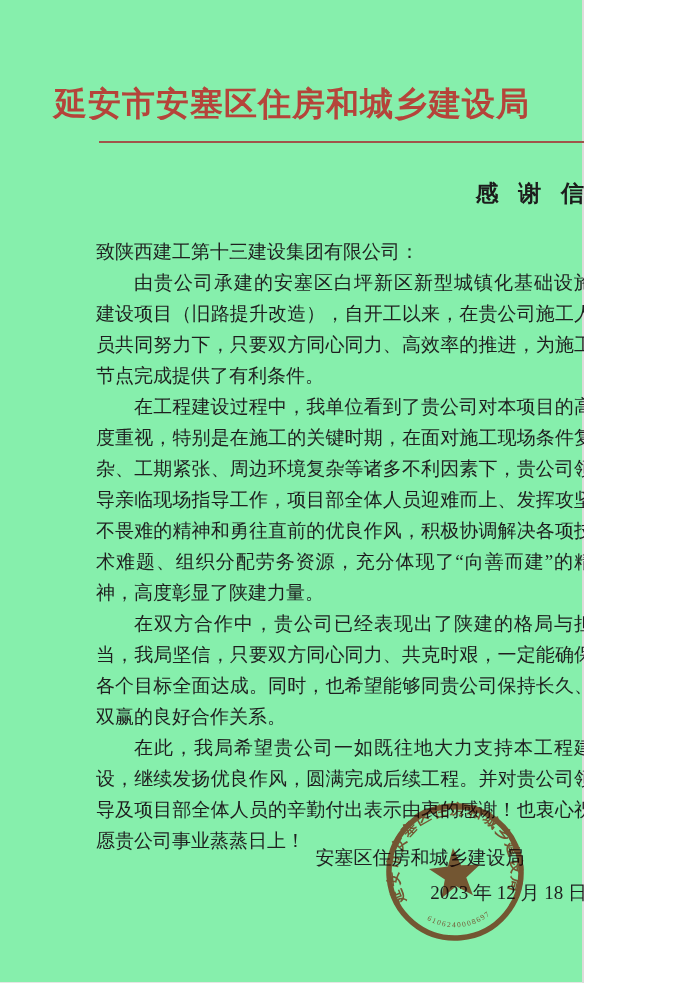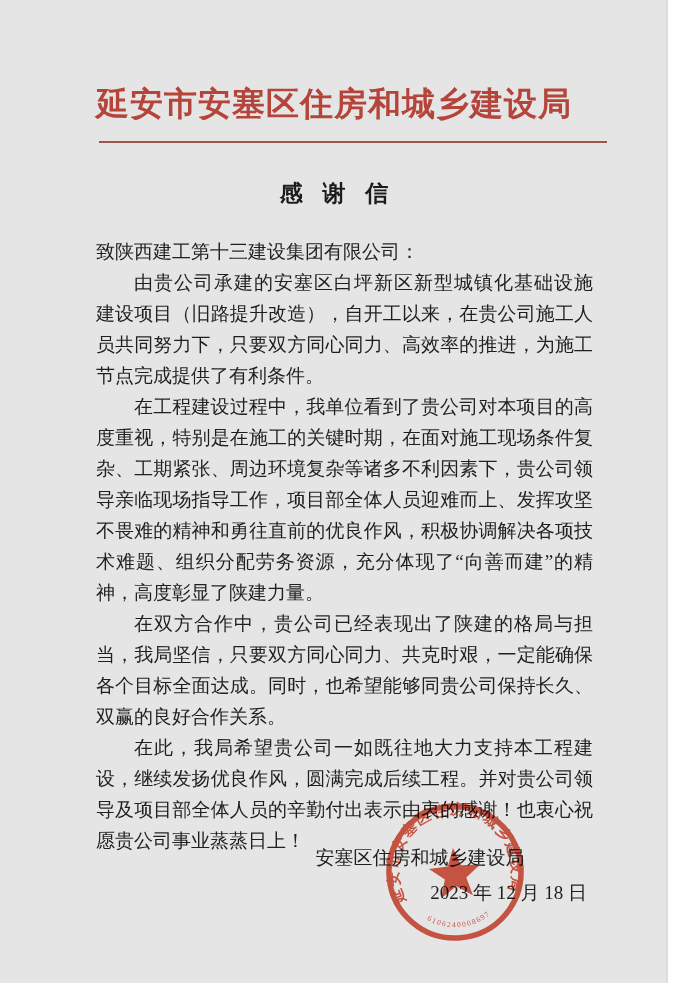--- a/index.html
+++ b/index.html
@@ -1,38 +1,38 @@
 <!DOCTYPE html>
 <html><head>
 <meta charset="utf-8">
 <style>
   html,body{margin:0;padding:0;}
   .page{
     position:relative;
-    width:668px;height:983px;
-    background:#e5e5e5;
+    width:584px;height:983px;
+    background:#86efac;
     overflow:hidden;
     font-family:"Liberation Serif","DejaVu Serif",serif;
     box-shadow:inset -2px 0 0 #dcdcda, inset 0 -1px 0 #e6e6e4;
   }
   .letterhead-title{
     position:absolute;top:82px;left:0;width:100%;
     text-align:center;
     color:#b5443a;
     font-size:33px;font-weight:bold;
     letter-spacing:1px;
     white-space:nowrap;
   }
   .letterhead-rule{
     position:absolute;top:141px;left:99px;width:508px;height:2px;
     background:#a0544a;
   }
   .doc-title{
     position:absolute;top:178px;left:0;width:100%;
-    text-align:center;
+    text-align:right;
     color:#1c1c1c;
     font-size:23px;font-weight:bold;
     word-spacing:14px;
     white-space:nowrap;
   }
   .body-block{
     position:absolute;top:236px;left:96px;width:497px;
     font-size:19px;line-height:31px;color:#1f1f1f;
   }
   .ln{width:497px;}

